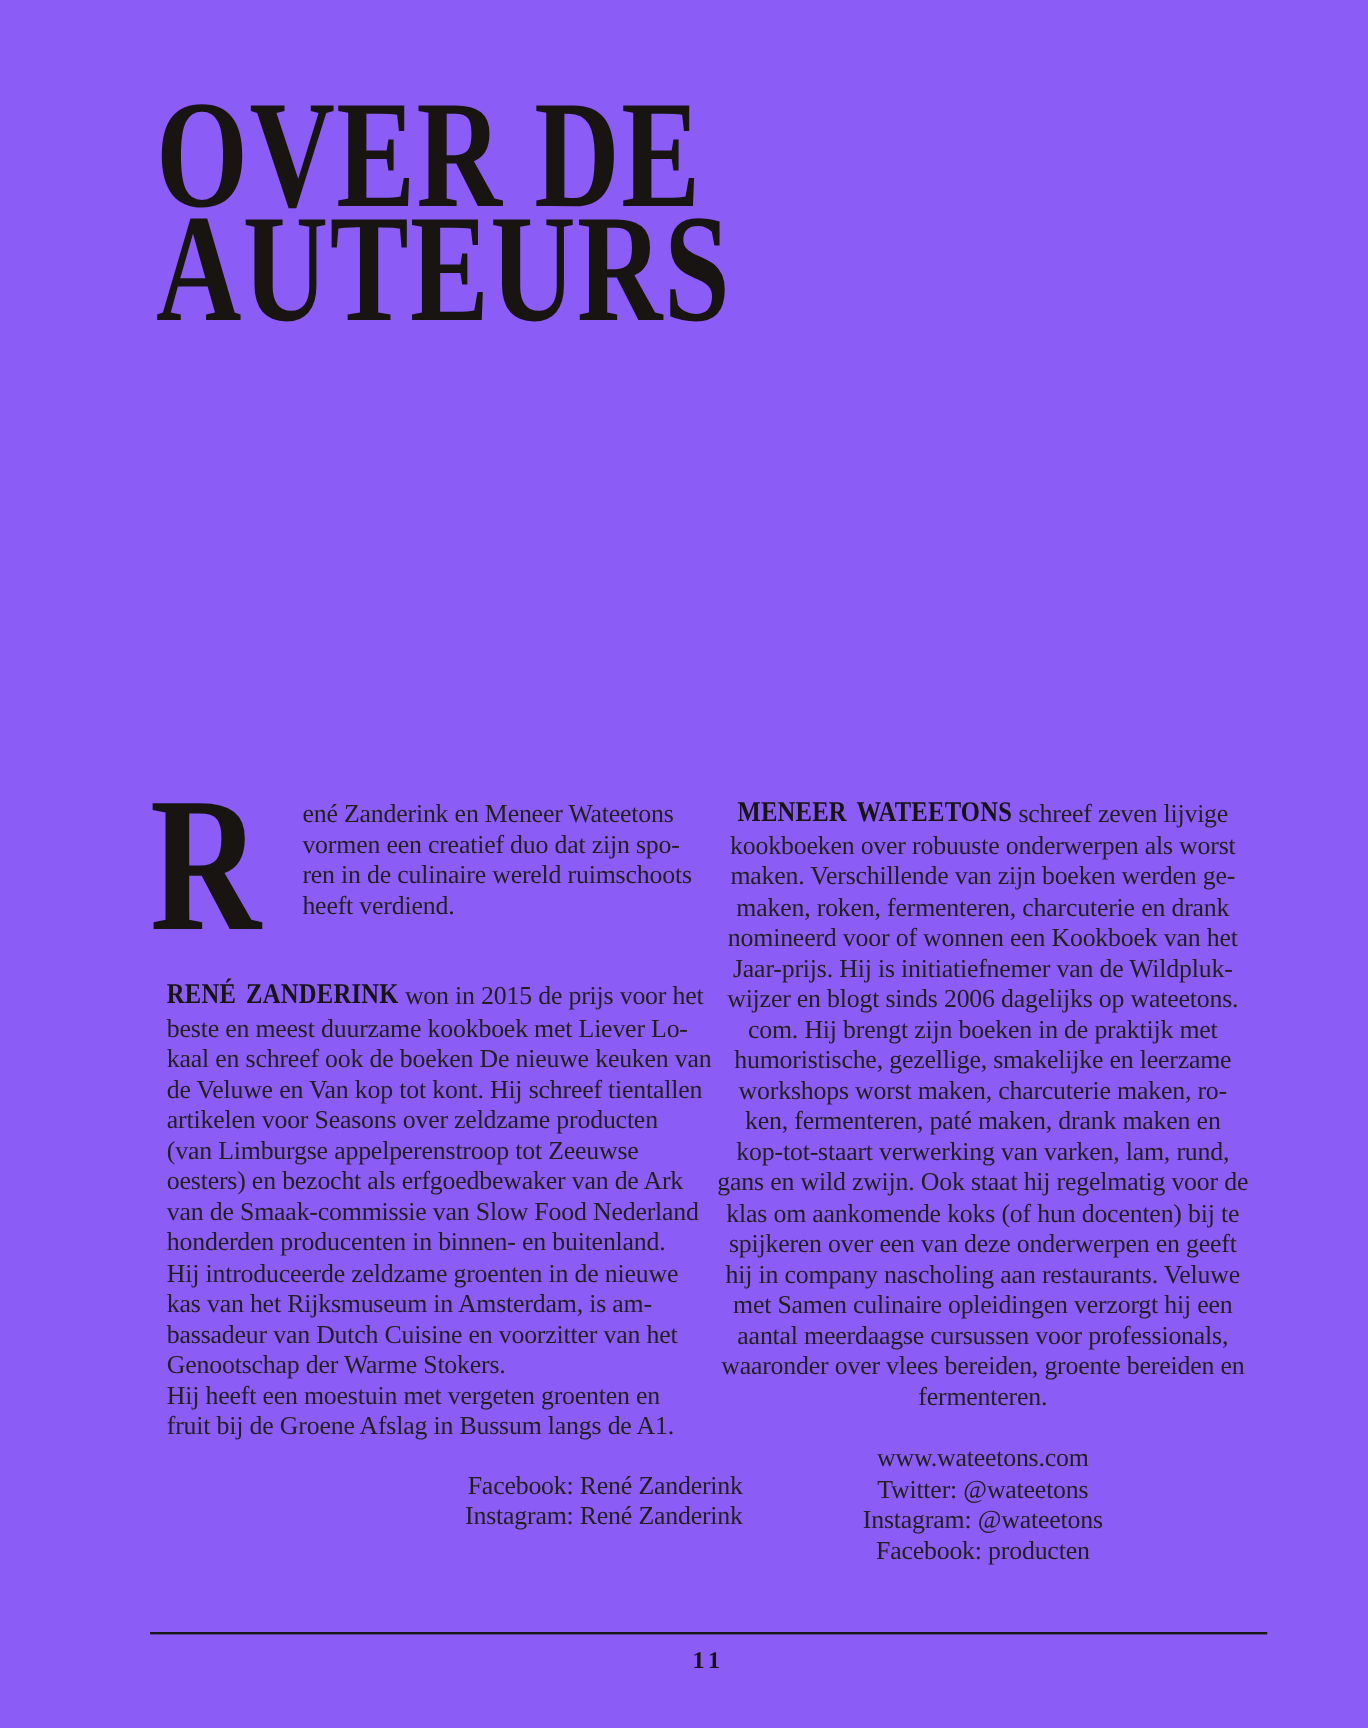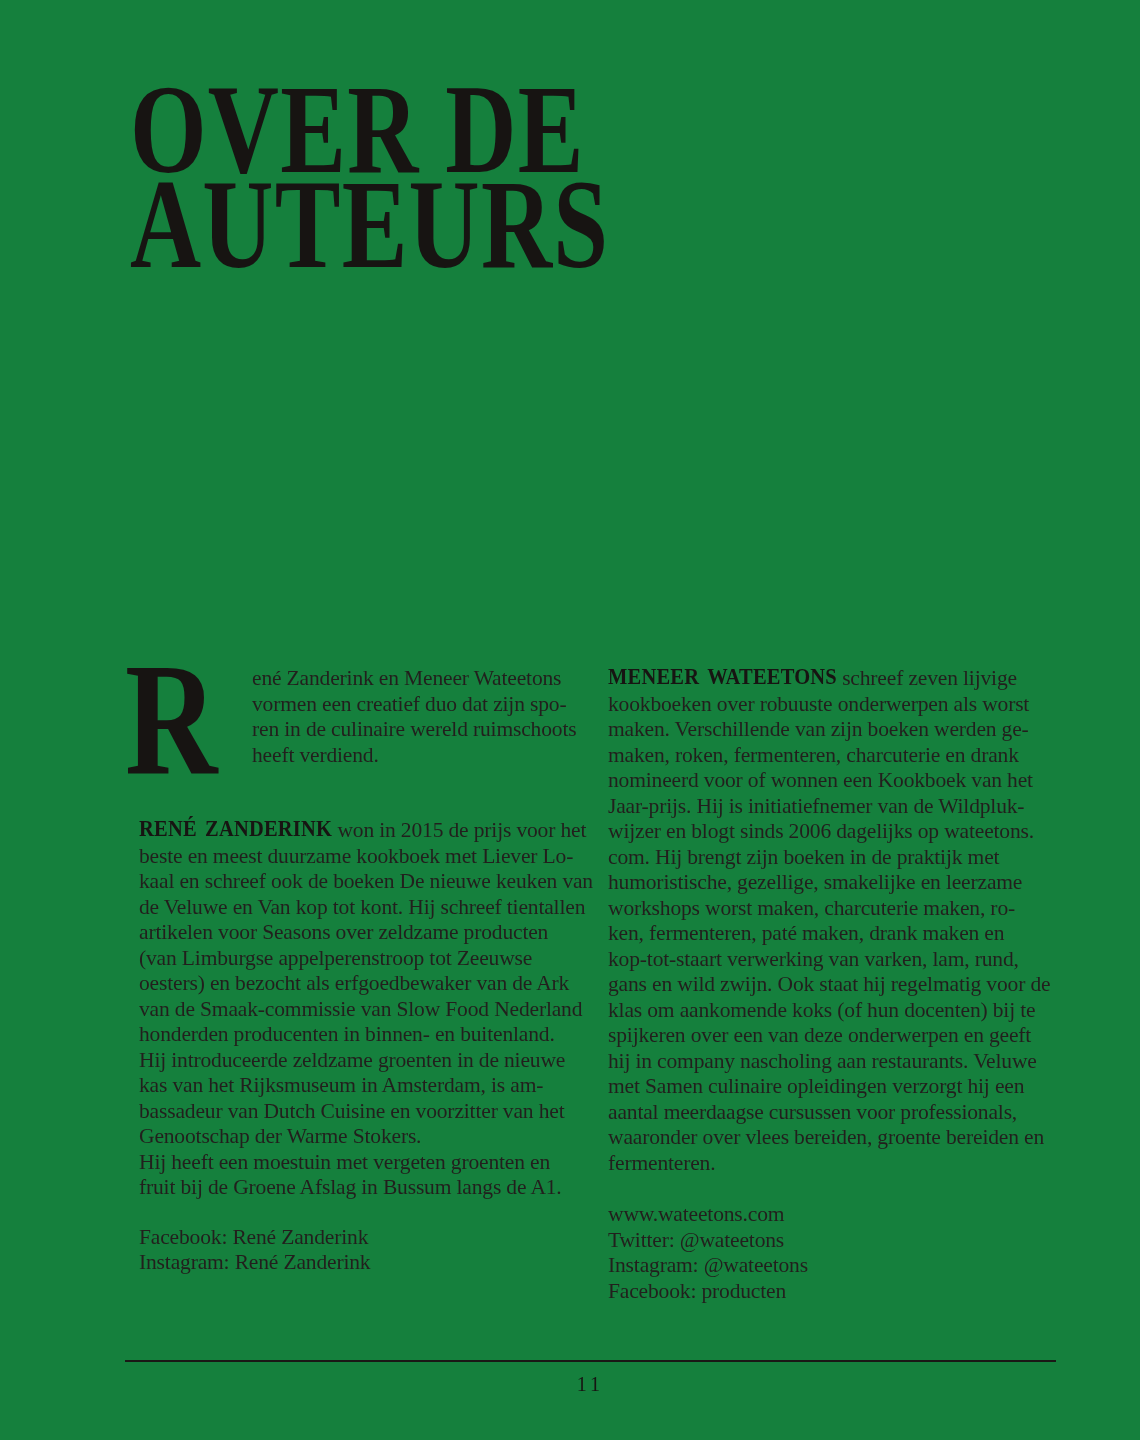--- a/index.html
+++ b/index.html
@@ -7,21 +7,21 @@
     width: 1140px; height: 1440px;
     background: #ffffff;
     font-family: "Liberation Serif", serif;
     color: #1d1b19;
     position: relative;
     overflow: hidden;
   }
   .page {
     position: relative;
     width: 1140px; height: 1440px;
-    background: #15803d;
+    background: #8b5cf6;
   }
 
   
   .title {
     position: absolute;
     left: 130px; top: 82px;
     margin: 0;
     font-size: 128px;
     line-height: 95px;
     font-weight: bold;
@@ -48,24 +48,24 @@
   .col {
     position: absolute;
     top: 666px;
     width: 480px;
     font-size: 21.5px;
     line-height: 25.5px;
     letter-spacing: -0.15px;
     color: #221f1d;
   }
   .col-left  { left: 139px; }
-  .col-right { left: 608px; }
+  .col-right { left: 579px; text-align: center; }
   .intro { padding-left: 113px; }
   .para-main { margin-top: 50px; }
-  .tail-left  { margin-top: 24px; }
+  .tail-left  { margin-top: 24px; text-align: right; }
   .tail-right { margin-top: 26px; }
   .line { white-space: nowrap; }
 
   .seg-italic { }
   .seg-heading {
     display: inline-block;
     font-size: 20.5px;
     font-weight: bold;
     letter-spacing: 0.2px;
     word-spacing: 3px;
@@ -81,21 +81,21 @@
     width: 931px; height: 2px;
     background: #1a1816;
   }
   .page-number {
     position: absolute;
     left: 125px; top: 1374px;
     width: 931px;
     text-align: center;
     font-size: 20px;
     line-height: 20px;
-    font-weight: normal;
+    font-weight: bold;
     letter-spacing: 4px;
     color: #171412;
   }
 </style>
 </head>
 <body>
 
 <div class="page">
 
   <h1 class="title">

